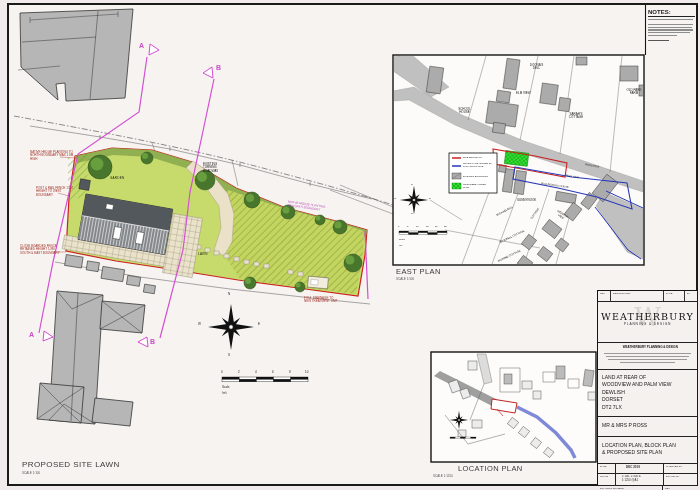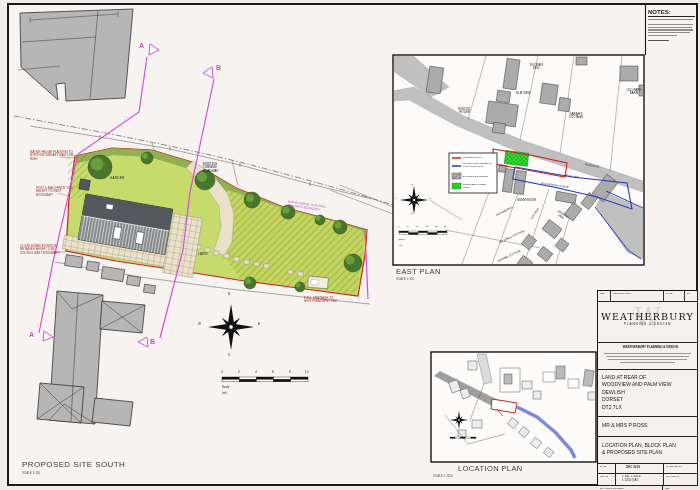--- a/index.html
+++ b/index.html
@@ -327,21 +327,21 @@
         <rect x="0" y="0" width="5.2" height="1.4" fill="#111"></rect>
             <rect x="5.2" y="0" width="5.2" height="1.4" fill="#fff"></rect>
         <rect x="10.4" y="0" width="5.2" height="1.4" fill="#111"></rect>
             <rect x="15.6" y="0" width="5.2" height="1.4" fill="#fff"></rect>
         <rect x="20.8" y="0" width="5.2" height="1.4" fill="#111"></rect>
       </g>
     </g>
   </g>
 </svg>
 
-  <div class="plan-title" style="left:22px;top:460px;">PROPOSED SITE SOUTH</div>
+  <div class="plan-title" style="left:22px;top:460px;">PROPOSED SITE LAWN</div>
   <div class="plan-scale" style="left:22px;top:471px;">SCALE 1:100</div>
 
   <div class="micro red wrap" style="left:30px;top:150px;width:90px;">NATIVE HEDGE PLANTING TO NORTH BOUNDARY MAX 1.8M HIGH</div>
   <div class="micro red wrap" style="left:36px;top:186px;width:80px;">POST &amp; RAIL FENCE 1.2M HEIGHT TO WEST BOUNDARY</div>
   <div class="micro red wrap" style="left:20px;top:244px;width:84px;">CLOSE BOARDED FENCE RETAINED HEIGHT 1.8M SOUTH &amp; EAST BOUNDARY</div>
   <div class="micro wrap" style="left:203px;top:162px;width:56px;">EXISTING TURNING ROADWAY</div>
   <div class="micro pink wrap" style="left:288px;top:200px;width:84px;transform:rotate(8deg) scale(.5);">NATIVE HEDGE PLANTING TO NORTH BOUNDARY</div>
   <div class="micro red wrap" style="left:304px;top:296px;width:72px;">FOUL DRAINAGE TO NEW TREATMENT UNIT</div>
   <div class="micro" style="left:110px;top:176px;letter-spacing:.5px;">GARDEN</div>
   <div class="micro" style="left:198px;top:252px;letter-spacing:.5px;">LAWN</div>

